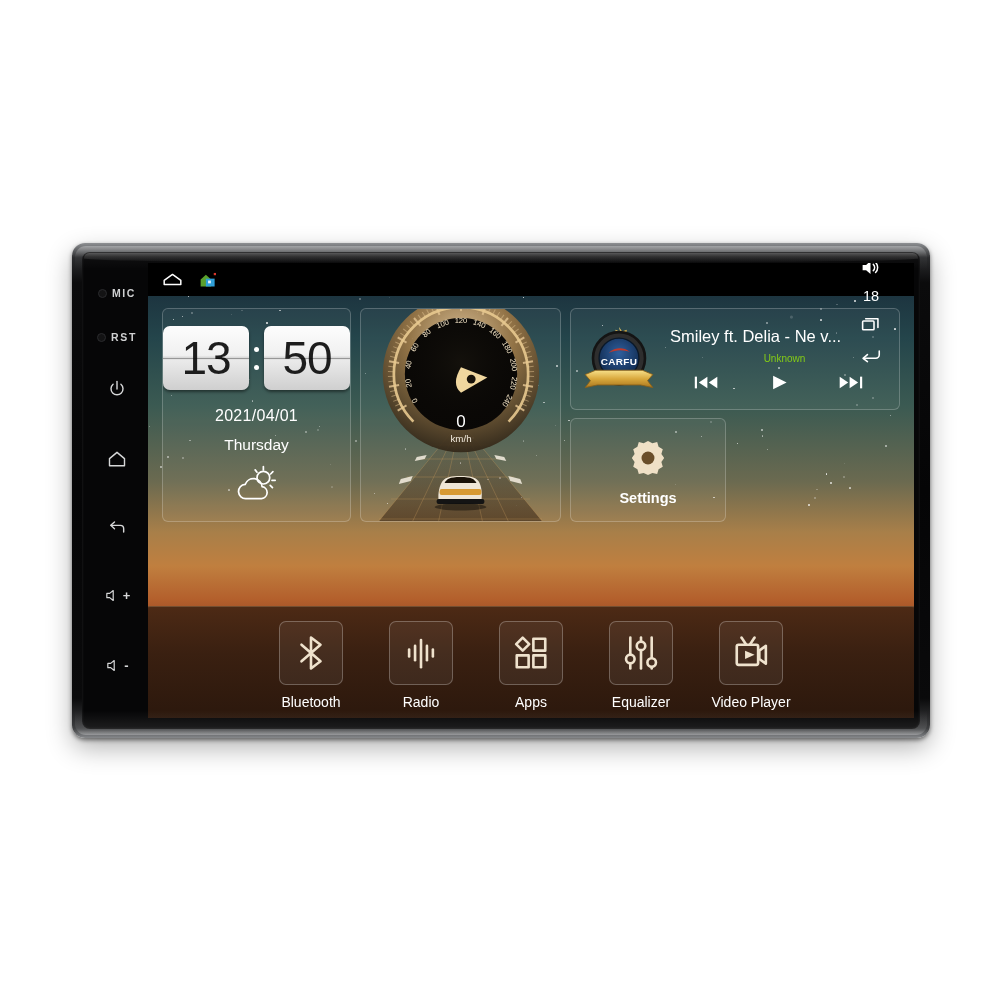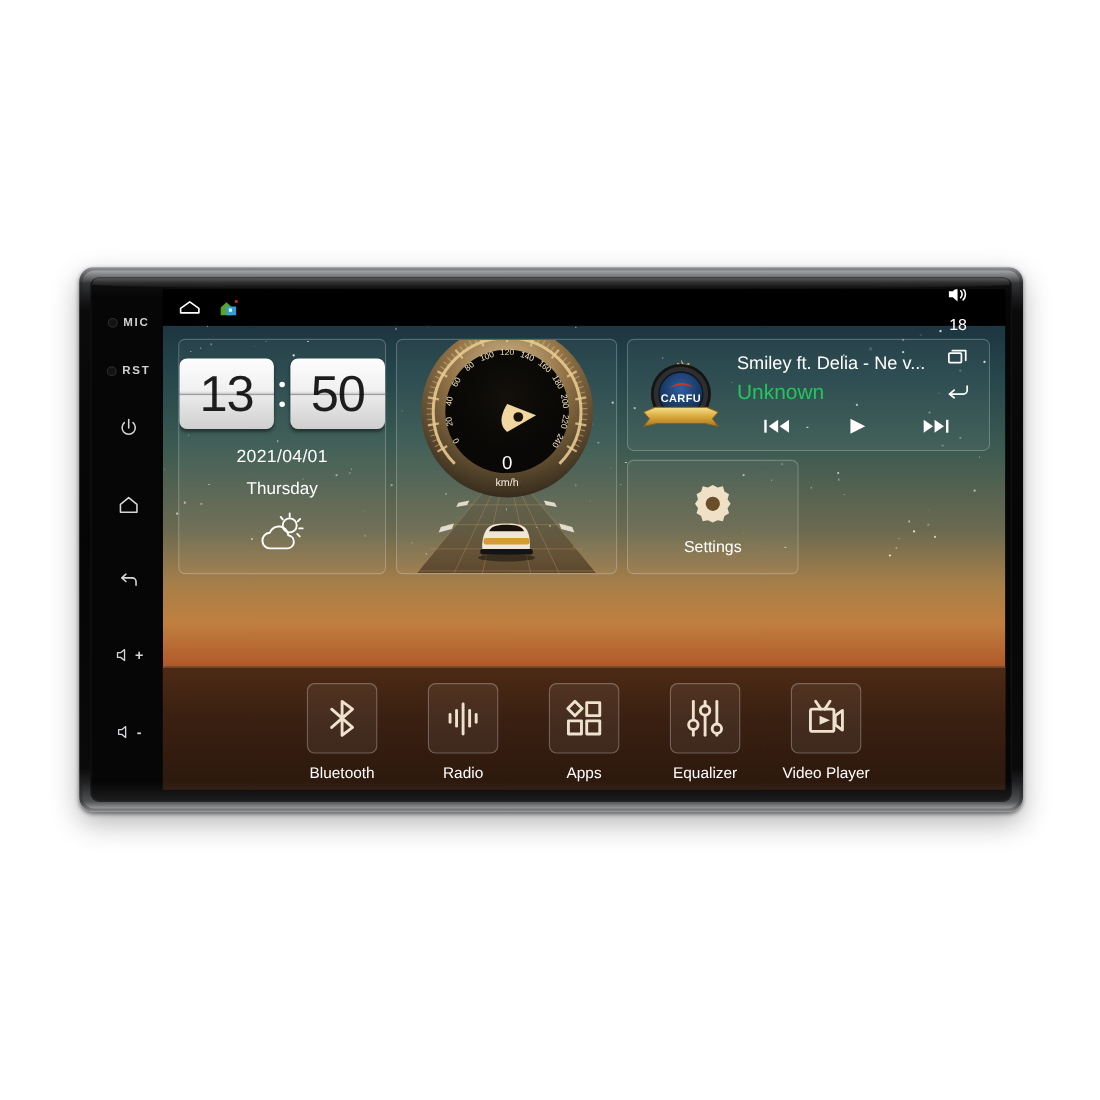--- a/index.html
+++ b/index.html
@@ -164,34 +164,34 @@
   
   #speed-card{ left:212px; top:12px; width:201px; height:214px; }
   #speedo{ position:absolute; left:50%; transform:translateX(-50%); top:-20px; width:170px; height:170px; }
   #roadwrap{ position:absolute; left:0; right:0; bottom:0; height:108px; overflow:hidden; }
 
   
   #music-card{ left:422px; top:12px; width:330px; height:102px; display:flex; align-items:center; }
   #badge{ width:78px; height:78px; margin-left:9px; flex:0 0 auto; position:relative; }
   #music-info{ margin-left:12px; flex:1 1 auto; min-width:0; }
   #track{ color:#fff; font-size:16.5px; white-space:nowrap; overflow:hidden; text-overflow:ellipsis; }
-  #artist{ color:#22c55e; font-size:19px; margin-top:7px; }
+  #artist{ color:#84cc16; font-size:10px; margin-top:7px;text-align:center; }
   #controls{ display:flex; align-items:center; margin-top:9px; padding-right:12px; }
   .ctrl{ flex:1; display:flex; justify-content:center; }
   .ctrl svg{ width:27px; height:19px; }
   .ctrl polygon, .ctrl rect{ fill:#fff; }
 
   
   #settings-card{ left:422px; top:122px; width:156px; height:104px; }
   #navi-card{ left:596px; top:122px; width:156px; height:104px;
     background:
       linear-gradient(180deg, rgba(20,26,30,.55), rgba(60,40,25,.25)),
       repeating-linear-gradient(118deg, rgba(255,255,255,.10) 0 1px, rgba(255,255,255,0) 1px 16px);
   }
-  .tile-in{ height:100%; display:flex; flex-direction:column; align-items:center; justify-content:center; }
+  .tile-in{ height:100%; display:flex; flex-direction:column; align-items:center; justify-content:center;font-weight:bold; }
   .tile-ico{ height:46px; display:flex; align-items:center; justify-content:center; }
   .tile-lbl{ color:#fff; font-size:14.5px; margin-top:9px; }
 
   
   #dock{
     position:absolute; left:0; bottom:8px; width:100%; height:112px;
     display:flex; align-items:flex-end; justify-content:center; gap:30px; z-index:4;
   }
   .dock-item{ width:80px; display:flex; flex-direction:column; align-items:center; }
   .dock-sq{

